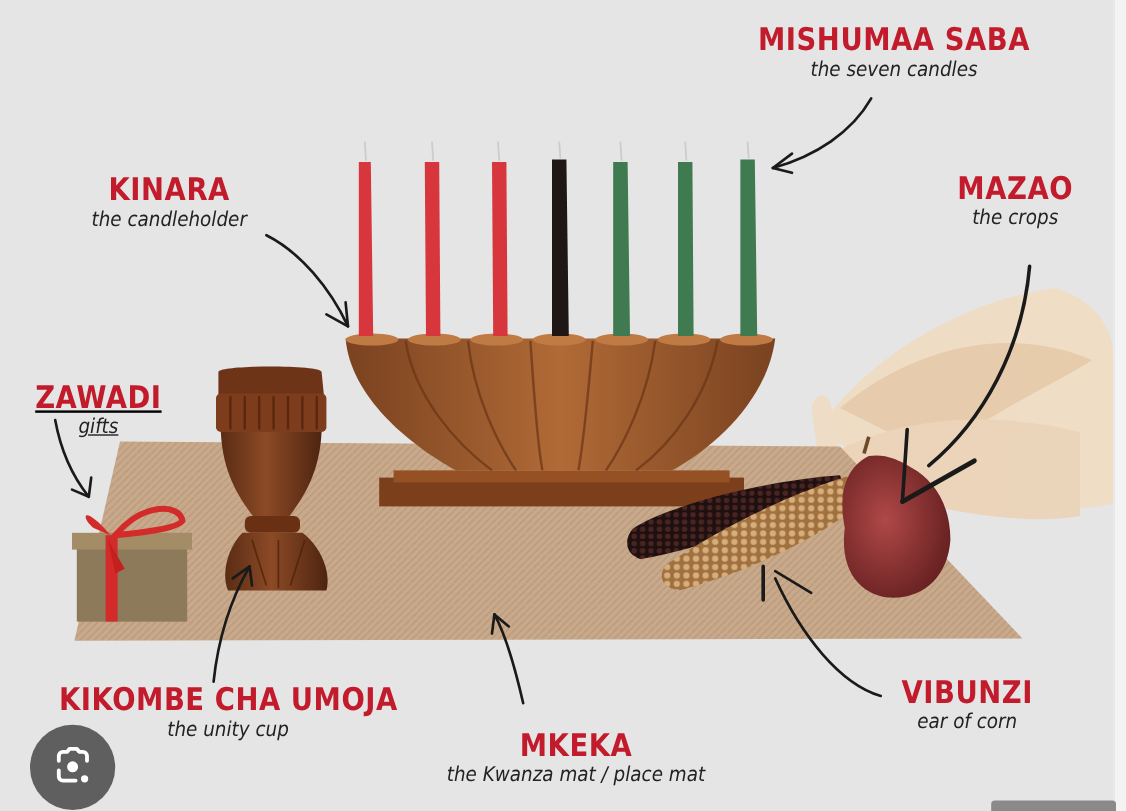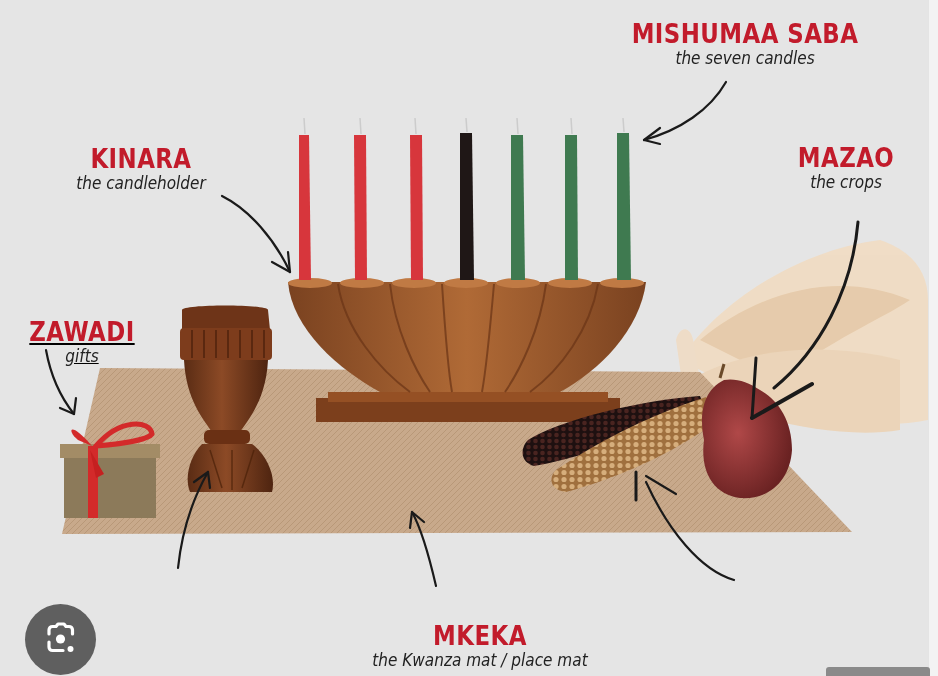--- a/index.html
+++ b/index.html
@@ -193,26 +193,34 @@
   <div class="label" style="left:786px; top:144px; width:120px;">
     <div class="title">MAZAO</div>
     <div class="sub">the crops</div>
   </div>
 
   <div class="label" style="left:20px; top:318px; width:124px;text-decoration:underline;">
     <div class="title">ZAWADI</div>
     <div class="sub">gifts</div>
   </div>
 
-
-  <div class="label" style="left:340px; top:622px; width:280px;">
+  <div class="label" style="left:30px; top:570px; width:320px;">
+    <div class="title">KIKOMBE CHA UMOJA</div>
+    <div class="sub">the unity cup</div>
+  </div>
+
+  <div class="label" style="left:340px; top:608px; width:280px;">
     <div class="title">MKEKA</div>
     <div class="sub">the Kwanza mat / place mat</div>
   </div>
 
+  <div class="label" style="left:736px; top:564px; width:140px;">
+    <div class="title">VIBUNZI</div>
+    <div class="sub">ear of corn</div>
+  </div>
 
   <div class="lens">
     <svg width="71" height="71" viewBox="0 0 71 71">
       <path d="M24 30 L24 26 C24 24 25.5 22.5 27.5 22.5 L31 22.5 L33 20 L39 20 L41 22.5 L44 22.5 C46 22.5 47.5 24 47.5 26 L47.5 30" fill="none" stroke="#ffffff" stroke-width="3.2" stroke-linecap="round" stroke-linejoin="round"></path>
       <path d="M24 38 L24 43 C24 45 25.5 46.5 27.5 46.5 L38 46.5" fill="none" stroke="#ffffff" stroke-width="3.2" stroke-linecap="round" stroke-linejoin="round"></path>
       <circle cx="35.5" cy="35" r="4.6" fill="#ffffff"></circle>
       <circle cx="45.5" cy="45" r="3" fill="#ffffff"></circle>
     </svg>
   </div>
 

